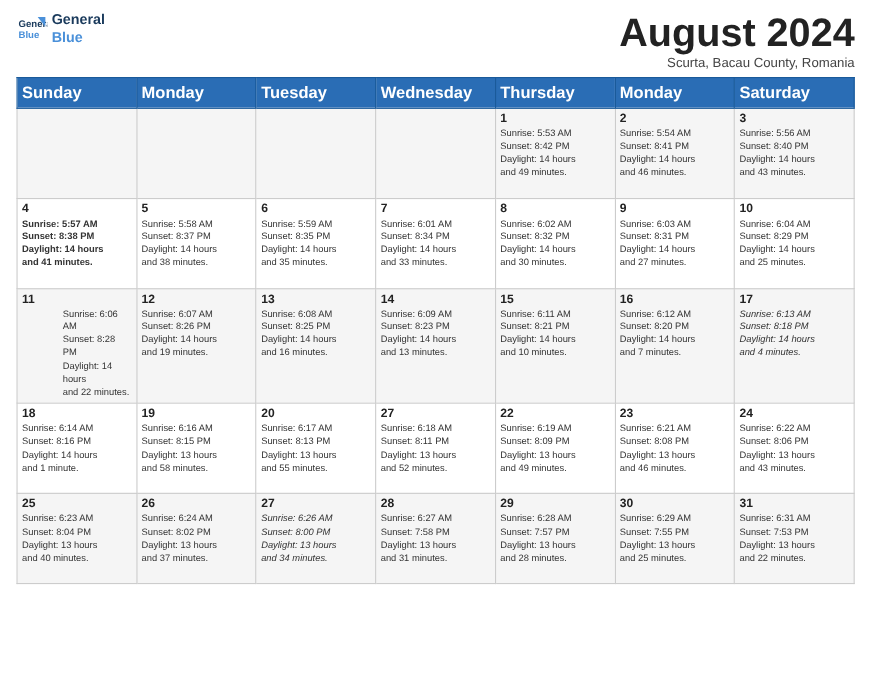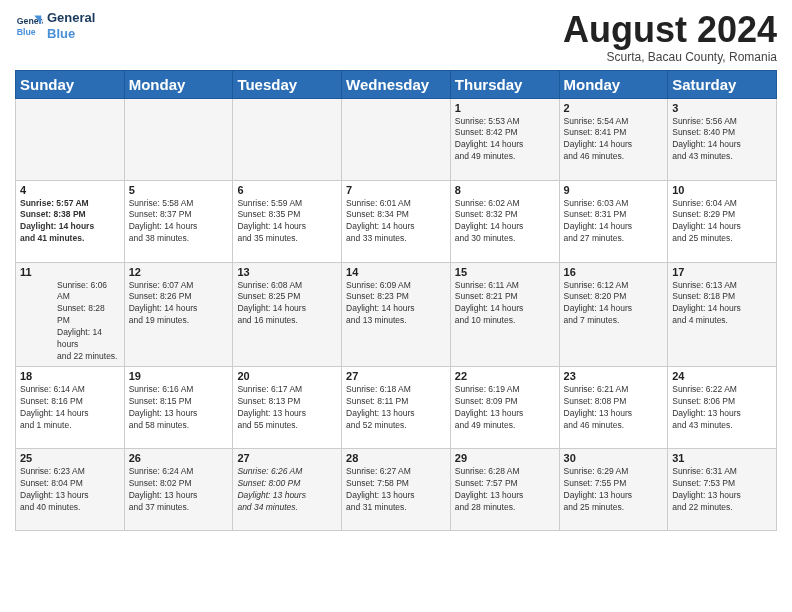--- a/index.html
+++ b/index.html
@@ -235,21 +235,21 @@
           </td>
           <td>
             <div class="day-num">16</div>
             <div class="day-info" style="white-space: pre-line;">Sunrise: 6:12 AM
 Sunset: 8:20 PM
 Daylight: 14 hours
 and 7 minutes.</div>
           </td>
           <td>
             <div class="day-num">17</div>
-            <div class="day-info" style="white-space: pre-line;">Sunrise: 6:13 AM
+            <div class="day-info" style="white-space: pre-line; font-style: italic;">Sunrise: 6:13 AM
 Sunset: 8:18 PM
 Daylight: 14 hours
 and 4 minutes.</div>
           </td>
         </tr>
         <tr>
           <td>
             <div class="day-num">18</div>
             <div class="day-info" style="white-space: pre-line;">Sunrise: 6:14 AM
 Sunset: 8:16 PM

